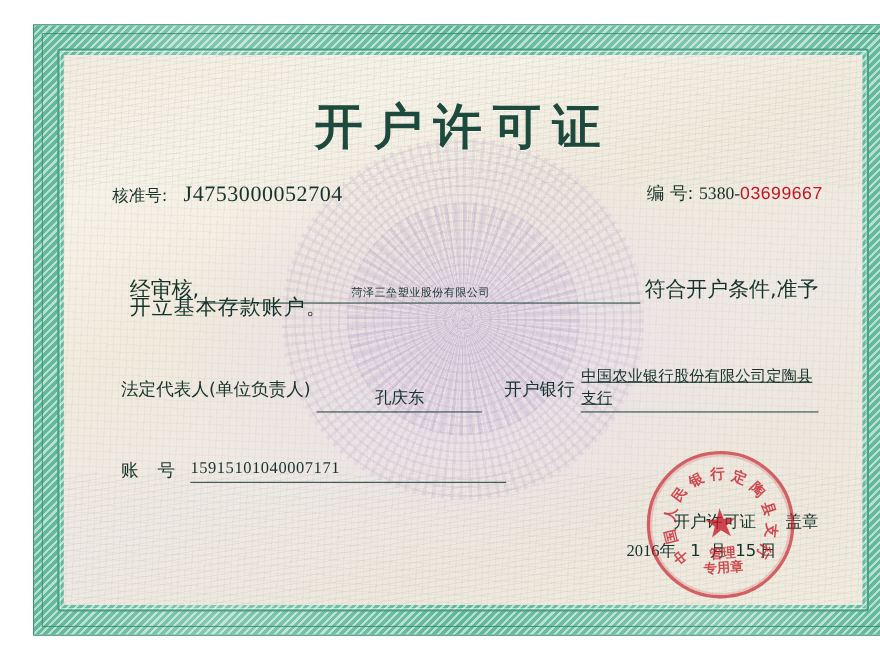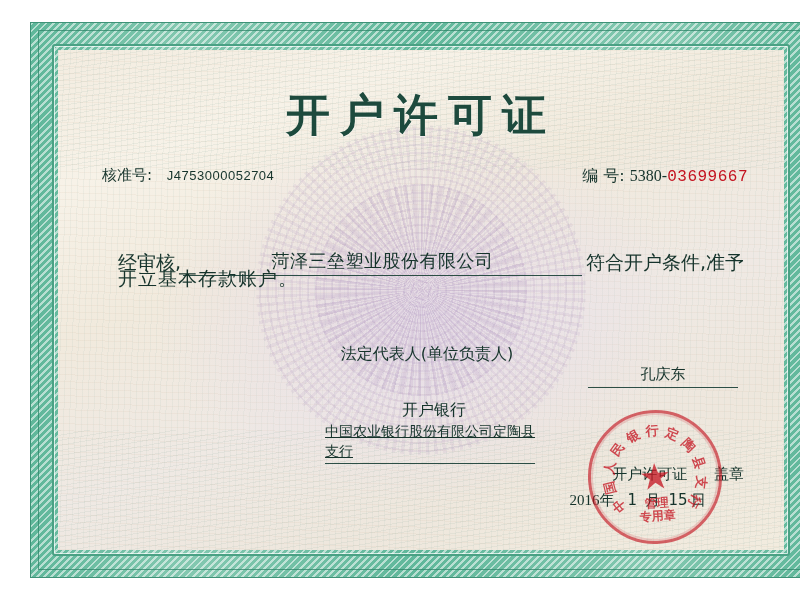--- a/index.html
+++ b/index.html
@@ -144,54 +144,54 @@
     font-size: 15px;
   }
   .approve-no {
     position: absolute;
     left: 0;
     top: 0;
     white-space: nowrap;
   }
   .approve-no .val {
     margin-left: 10px;
-    font-family: Liberation Sans, sans-serif;
-    font-size: 13px;
+    font-family: Liberation Serif, serif;
+    font-size: 20px;
     letter-spacing: .5px;
   }
   .serial {
     position: absolute;
     right: 0;
     top: 0;
     white-space: nowrap;
     font-size: 16px;
   }
   .serial .num-black { font-family: "Liberation Serif", serif; }
   .serial .num-red {
     color: #c4121f;
-    font-family: Liberation Mono, monospace;
+    font-family: Liberation Sans, sans-serif;
     letter-spacing: .5px;
   }
 
   .body-line1 {
     position: absolute;
     top: 172px;
     left: 60px;
     right: 40px;
     font-size: 19px;
     display: flex;
     align-items: flex-end;
   }
   .body-line1 .lead { white-space: nowrap; margin-top: 28px; }
   .fill {
     flex: 1;
     border-bottom: 1px solid #2c4e45;
     margin: 0 4px 0 2px;
     text-align: center;
-    font-size: 18px;
+    font-size: 10px;
     padding-bottom: 2px;
     white-space: nowrap;
     letter-spacing: .5px;
   }
   .body-line1 .tail { white-space: nowrap; }
 
   .body-line2 {
     position: absolute;
     top: 216px;
     left: 60px;
@@ -199,22 +199,21 @@
     letter-spacing: 1px;
   }
 
   .row-rep {
     position: absolute;
     top: 282px;
     left: 52px;
     right: 40px;
     font-size: 16px;
     display: flex;
-    align-items: center;
-    flex-direction: column;
+    align-items: flex-start;
   }
   .row-rep .lbl { white-space: nowrap; padding-top: 12px; }
   .rep-fill {
     width: 150px;
     border-bottom: 1px solid #2c4e45;
     text-align: center;
     font-size: 15px;
     margin: 0 6px;
     padding-bottom: 3px;
     align-self: flex-end;
@@ -355,20 +354,24 @@
       <div class="row-rep">
         <span class="lbl cn">法定代表人(单位负责人)</span>
         <span class="rep-fill cn">孔庆东</span>
         <span class="lbl2 cn">开户银行</span>
         <span class="bank-fill cn">
           <span>中国农业银行股份有限公司定陶县</span>
           <span class="l2">支行</span>
         </span>
       </div>
 
+      <div class="row-acct">
+        <span class="lbl cn">账  号</span>
+        <span class="acct-fill">15915101040007171</span>
+      </div>
 
       <div class="issuer">
         <span class="cn">开户许可证</span>
         <span class="seal-word cn">盖章</span>
       </div>
 
       <div class="date">
         <span class="y">2016</span><span class="cn">年</span>
         <span class="m">1</span><span class="cn">月</span>
         <span class="d">15</span><span class="cn">日</span>

